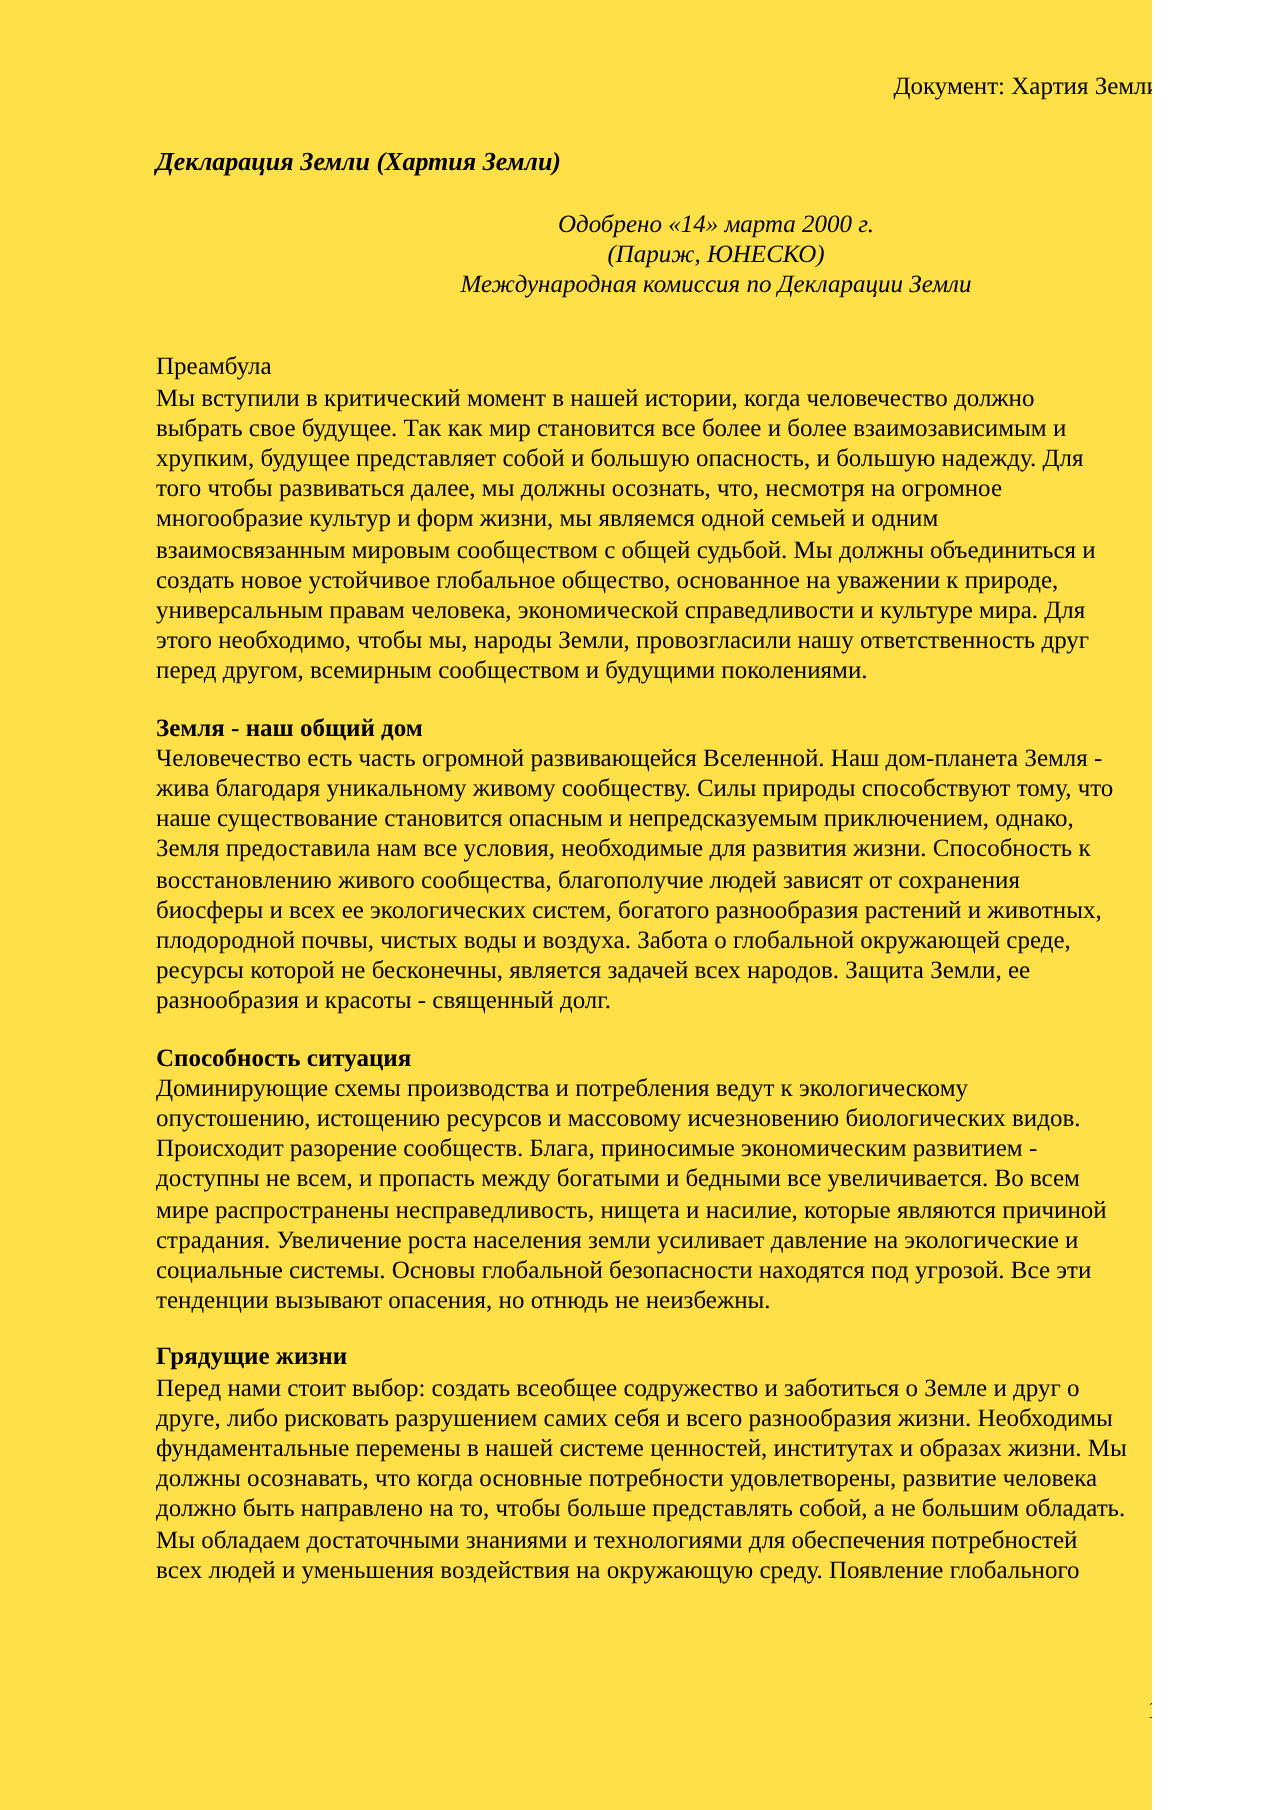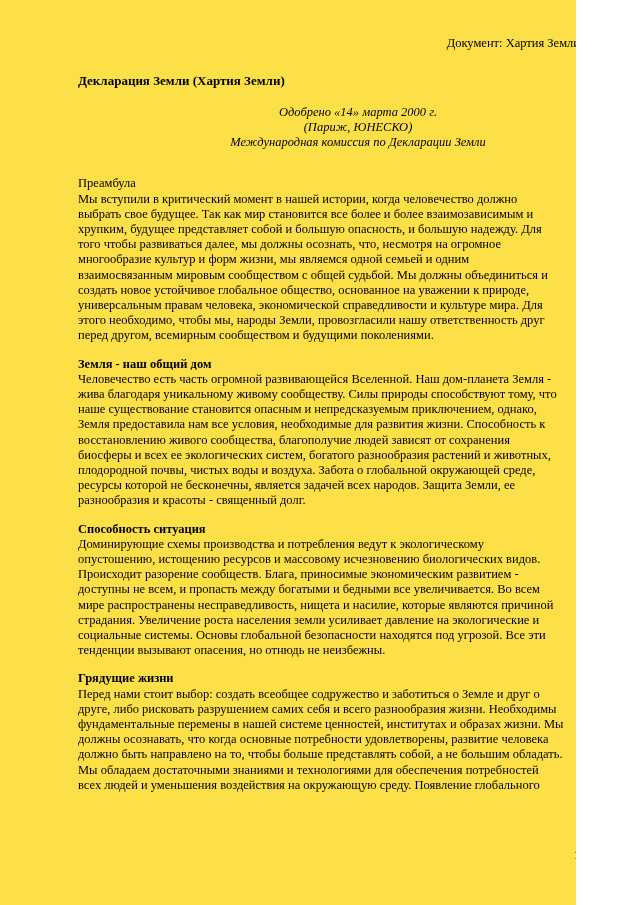--- a/index.html
+++ b/index.html
@@ -25,20 +25,21 @@
   }
   .doc-header {
     width: 502px;
     text-align: right;
   }
   .doc-title {
     font-size: 13px;
     font-weight: bold;
     margin: 22px 0 0 0;
     line-height: 15.5px;
+    font-style: italic;
   }
   .approval-block {
     font-style: italic;
     margin-top: 16px;
     width: 560px;
     text-align: center;
   }
   .section-heading {
     font-size: 12.5px;
     font-weight: bold;

